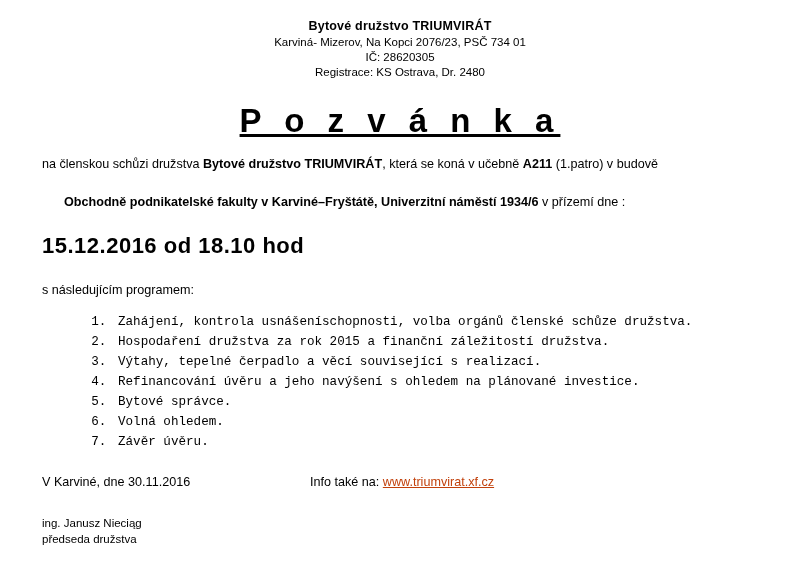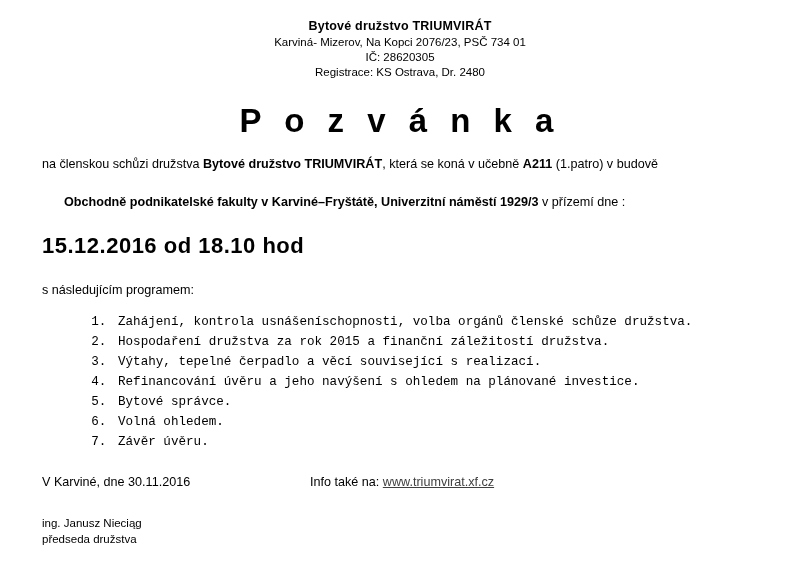--- a/index.html
+++ b/index.html
@@ -39,20 +39,21 @@
   }
 
   
   .title {
     text-align: center;
     font-size: 33px;
     font-weight: bold;
     letter-spacing: 7px;
     margin-top: 22px;
     margin-bottom: 4px;
+    text-decoration: underline;
   }
 
   
   .intro {
     font-size: 12.6px;
     margin-top: 16px;
     line-height: 1.4;
   }
   .intro .b { font-weight: bold; }
 
@@ -100,21 +101,21 @@
     position: absolute;
     left: 0;
     top: 0;
   }
   .footer-row .info {
     position: absolute;
     left: 268px;
     top: 0;
   }
   .footer-row .info a {
-    color: #404040;
+    color: #c2410c;
     text-decoration: underline;
   }
 
   .signature {
     margin-top: 22px;
     font-size: 11.5px;
     line-height: 1.45;
   }
 </style>
 </head>
@@ -129,21 +130,21 @@
     <div class="reg">Registrace: KS Ostrava, Dr. 2480</div>
   </div>
 
   <div class="title">P o z v á n k a</div>
 
   <div class="intro">
     <span>na členskou schůzi družstva </span><span class="b">Bytové družstvo TRIUMVIRÁT</span><span>,  která se koná v učebně </span><span class="b">A211</span><span> (1.patro) v budově</span>
   </div>
 
   <div class="faculty">
-    <span>Obchodně podnikatelské fakulty v Karviné–Fryštátě, Univerzitní náměstí 1929/3</span><span class="reg-weight">  v přízemí  dne :</span>
+    <span>Obchodně podnikatelské fakulty v Karviné–Fryštátě, Univerzitní náměstí 1934/6</span><span class="reg-weight">  v přízemí  dne :</span>
   </div>
 
   <div class="date">15.12.2016 od 18.10 hod</div>
 
   <div class="program-lead">s následujícím programem:</div>
 
   <ol class="program">
     <li>Zahájení, kontrola usnášeníschopnosti, volba orgánů členské schůze družstva.</li>
     <li>Hospodaření družstva za rok 2015 a finanční záležitostí družstva.</li>
     <li>Výtahy, tepelné čerpadlo a věcí související s realizací.</li>

